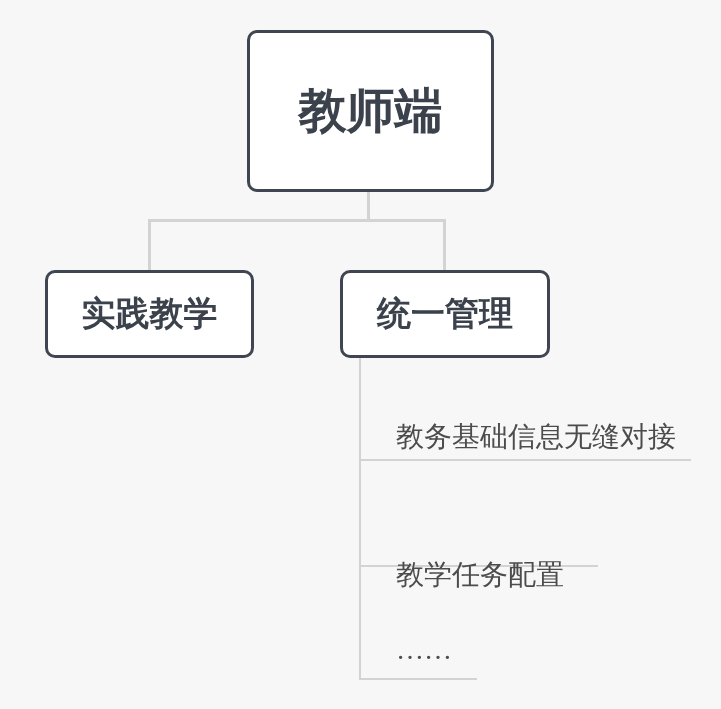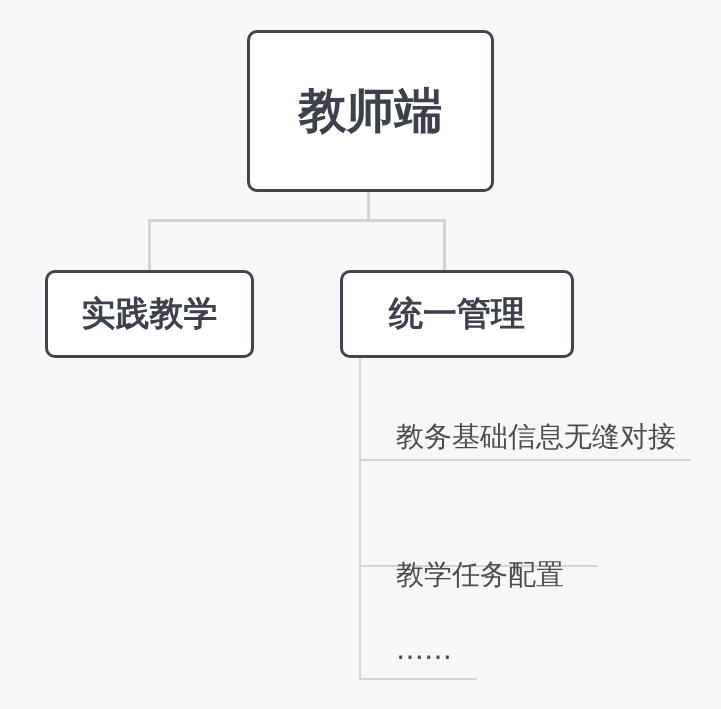--- a/index.html
+++ b/index.html
@@ -27,21 +27,21 @@
     border: 3.5px solid var(--node-border);
     border-radius: 10px;
     display: flex;
     align-items: center;
     justify-content: center;
     color: var(--node-text);
     font-weight: bold;
   }
   .node-root { left: 247px; top: 30px; width: 247px; height: 162px; font-size: 48px; }
   .node-child1 { left: 45px; top: 270px; width: 209px; height: 88px; font-size: 34px; }
-  .node-child2 { left: 340px; top: 270px; width: 234px; height: 88px; font-size: 34px; }
+  .node-child2 { left: 340px; top: 270px; width: 210px; height: 88px; font-size: 34px; }
 
   .line {
     position: absolute;
     background: var(--connector);
   }
   .root-v  { left: 367px; top: 157px; width: 3px; height: 65px; }
   .main-h  { left: 148px; top: 219px; width: 298px; height: 3px; }
   .c1-v    { left: 148px; top: 219px; width: 3px; height: 51px; }
   .c2-v    { left: 443px; top: 219px; width: 3px; height: 51px; }
   .sub-v   { left: 359px; top: 358px; width: 2px; height: 322px; }
@@ -49,20 +49,21 @@
   .u2      { left: 359px; top: 565px; width: 239px; height: 2px; }
   .u3      { left: 359px; top: 678px; width: 118px; height: 2px; }
 
   .subtopic {
     position: absolute;
     left: 396px;
     font-size: 28px;
     line-height: 36px;
     color: var(--subtopic-text);
     white-space: nowrap;
+    font-family: Liberation Serif, serif;
   }
   .s1 { top: 419px; }
   .s2 { top: 525px; margin-top: 32px; }
   .s3 { top: 632px; }
 </style>
 </head>
 <body>
 
 <div class="canvas">
 

